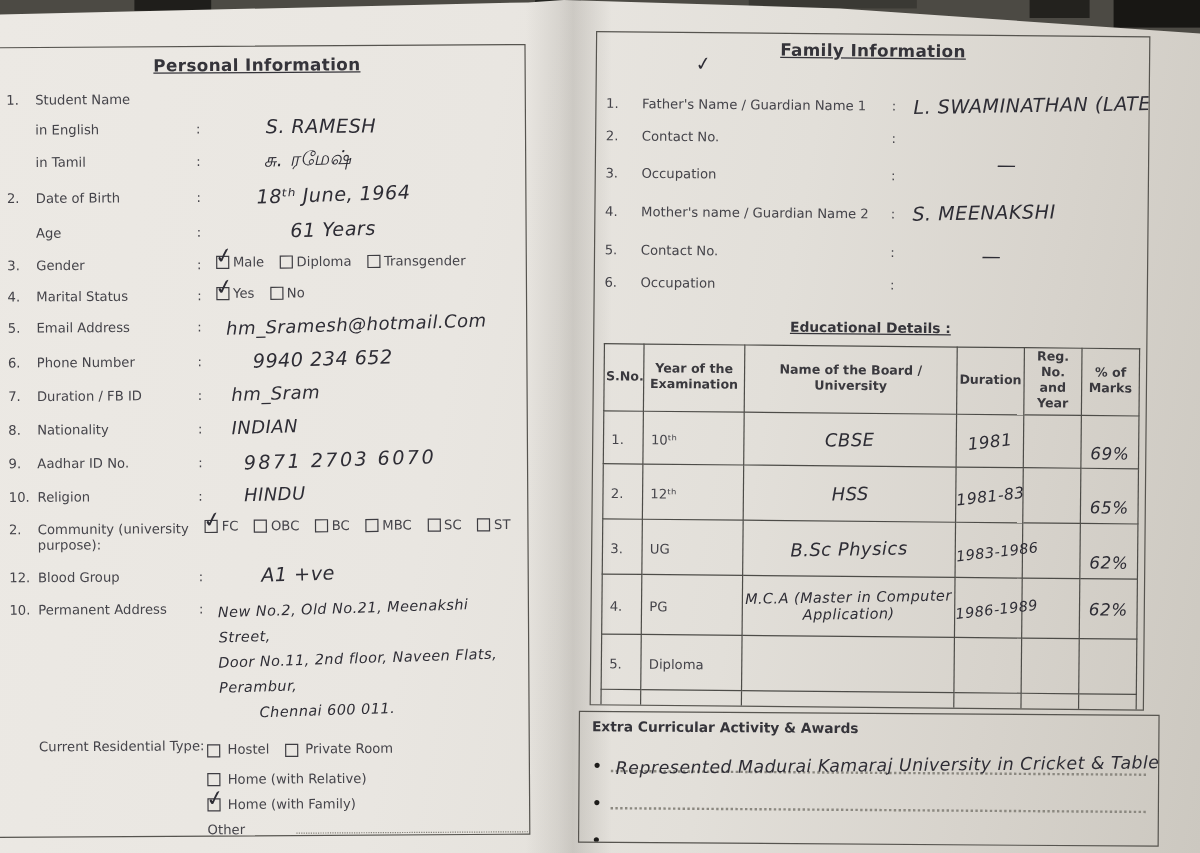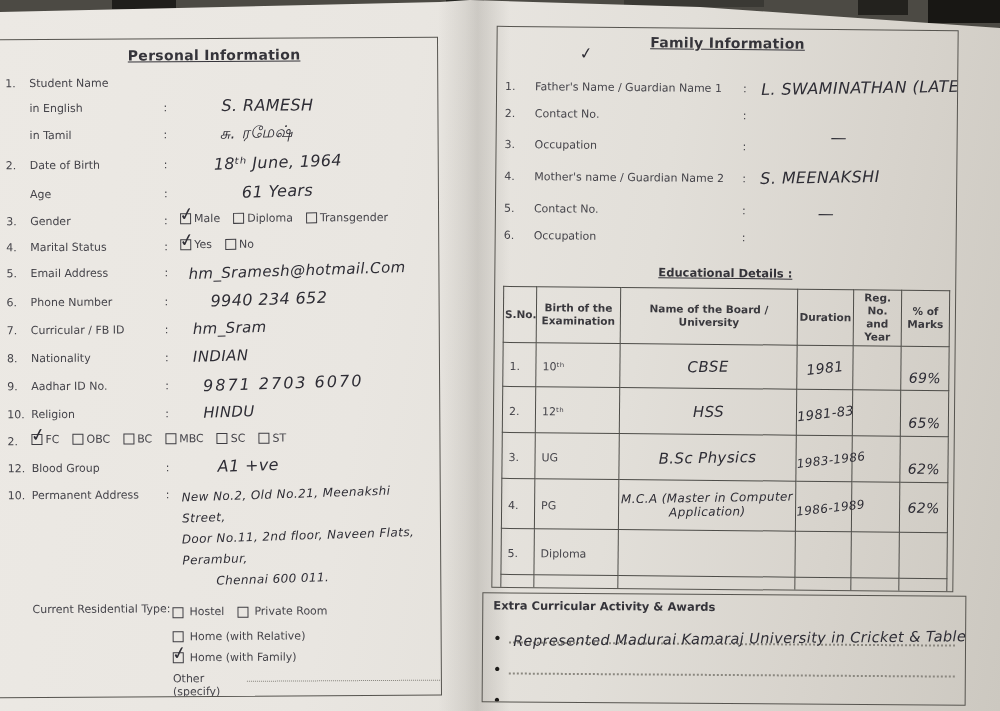--- a/index.html
+++ b/index.html
@@ -176,21 +176,21 @@
 
     <div class="lrow printed" style="margin-top:10px;">
       <span class="num">6.</span>
       <span class="lbl">Phone Number</span>
       <span class="col">:</span>
       <span class="hand big rot" style="margin-left:30px;">9940 234 652</span>
     </div>
 
     <div class="lrow printed" style="margin-top:10px;">
       <span class="num">7.</span>
-      <span class="lbl">Curricular / FB ID</span>
+      <span class="lbl">Duration / FB ID</span>
       <span class="col">:</span>
       <span class="hand rot" style="margin-left:12px;">hm_Sram</span>
     </div>
 
     <div class="lrow printed" style="margin-top:10px;">
       <span class="num">8.</span>
       <span class="lbl">Nationality</span>
       <span class="col">:</span>
       <span class="hand rot" style="margin-left:12px;">INDIAN</span>
     </div>
@@ -204,20 +204,21 @@
 
     <div class="lrow printed" style="margin-top:10px;">
       <span class="num">10.</span>
       <span class="lbl">Religion</span>
       <span class="col">:</span>
       <span class="hand rot" style="margin-left:22px;">HINDU</span>
     </div>
 
     <div class="lrow printed" style="margin-top:11px;">
       <span class="num">2.</span>
+      <span style="margin-right:4px;">Community (university purpose):</span>
       <span class="cbgroup">
         <span class="cbitem">
             <span class="cb checked"></span>
             <span class="cblbl">FC</span>
           </span>
         <span class="cbitem">
             <span class="cb"></span>
             <span class="cblbl">OBC</span>
           </span>
         <span class="cbitem">
@@ -341,21 +342,21 @@
         <col style="width:33px;">
           <col style="width:84px;">
           <col style="width:177px;">
         <col style="width:56px;">
           <col style="width:48px;">
           <col style="width:48px;">
       </colgroup>
       <tbody>
           <tr>
         <th>S.No.</th>
-        <th>Birth of the Examination</th>
+        <th>Year of the Examination</th>
         <th>Name of the Board / University</th>
         <th>Duration</th>
         <th>Reg. No. and Year</th>
         <th>% of Marks</th>
       </tr>
       <tr style="height:44px;">
         <td class="c-sno">1.</td>
         <td class="c-exam">10ᵗʰ</td>
         <td class="c-hand"><span class="hand rot">CBSE</span></td>
         <td class="c-hand"><span class="hand slant" style="font-size:14px;">1981</span></td>

